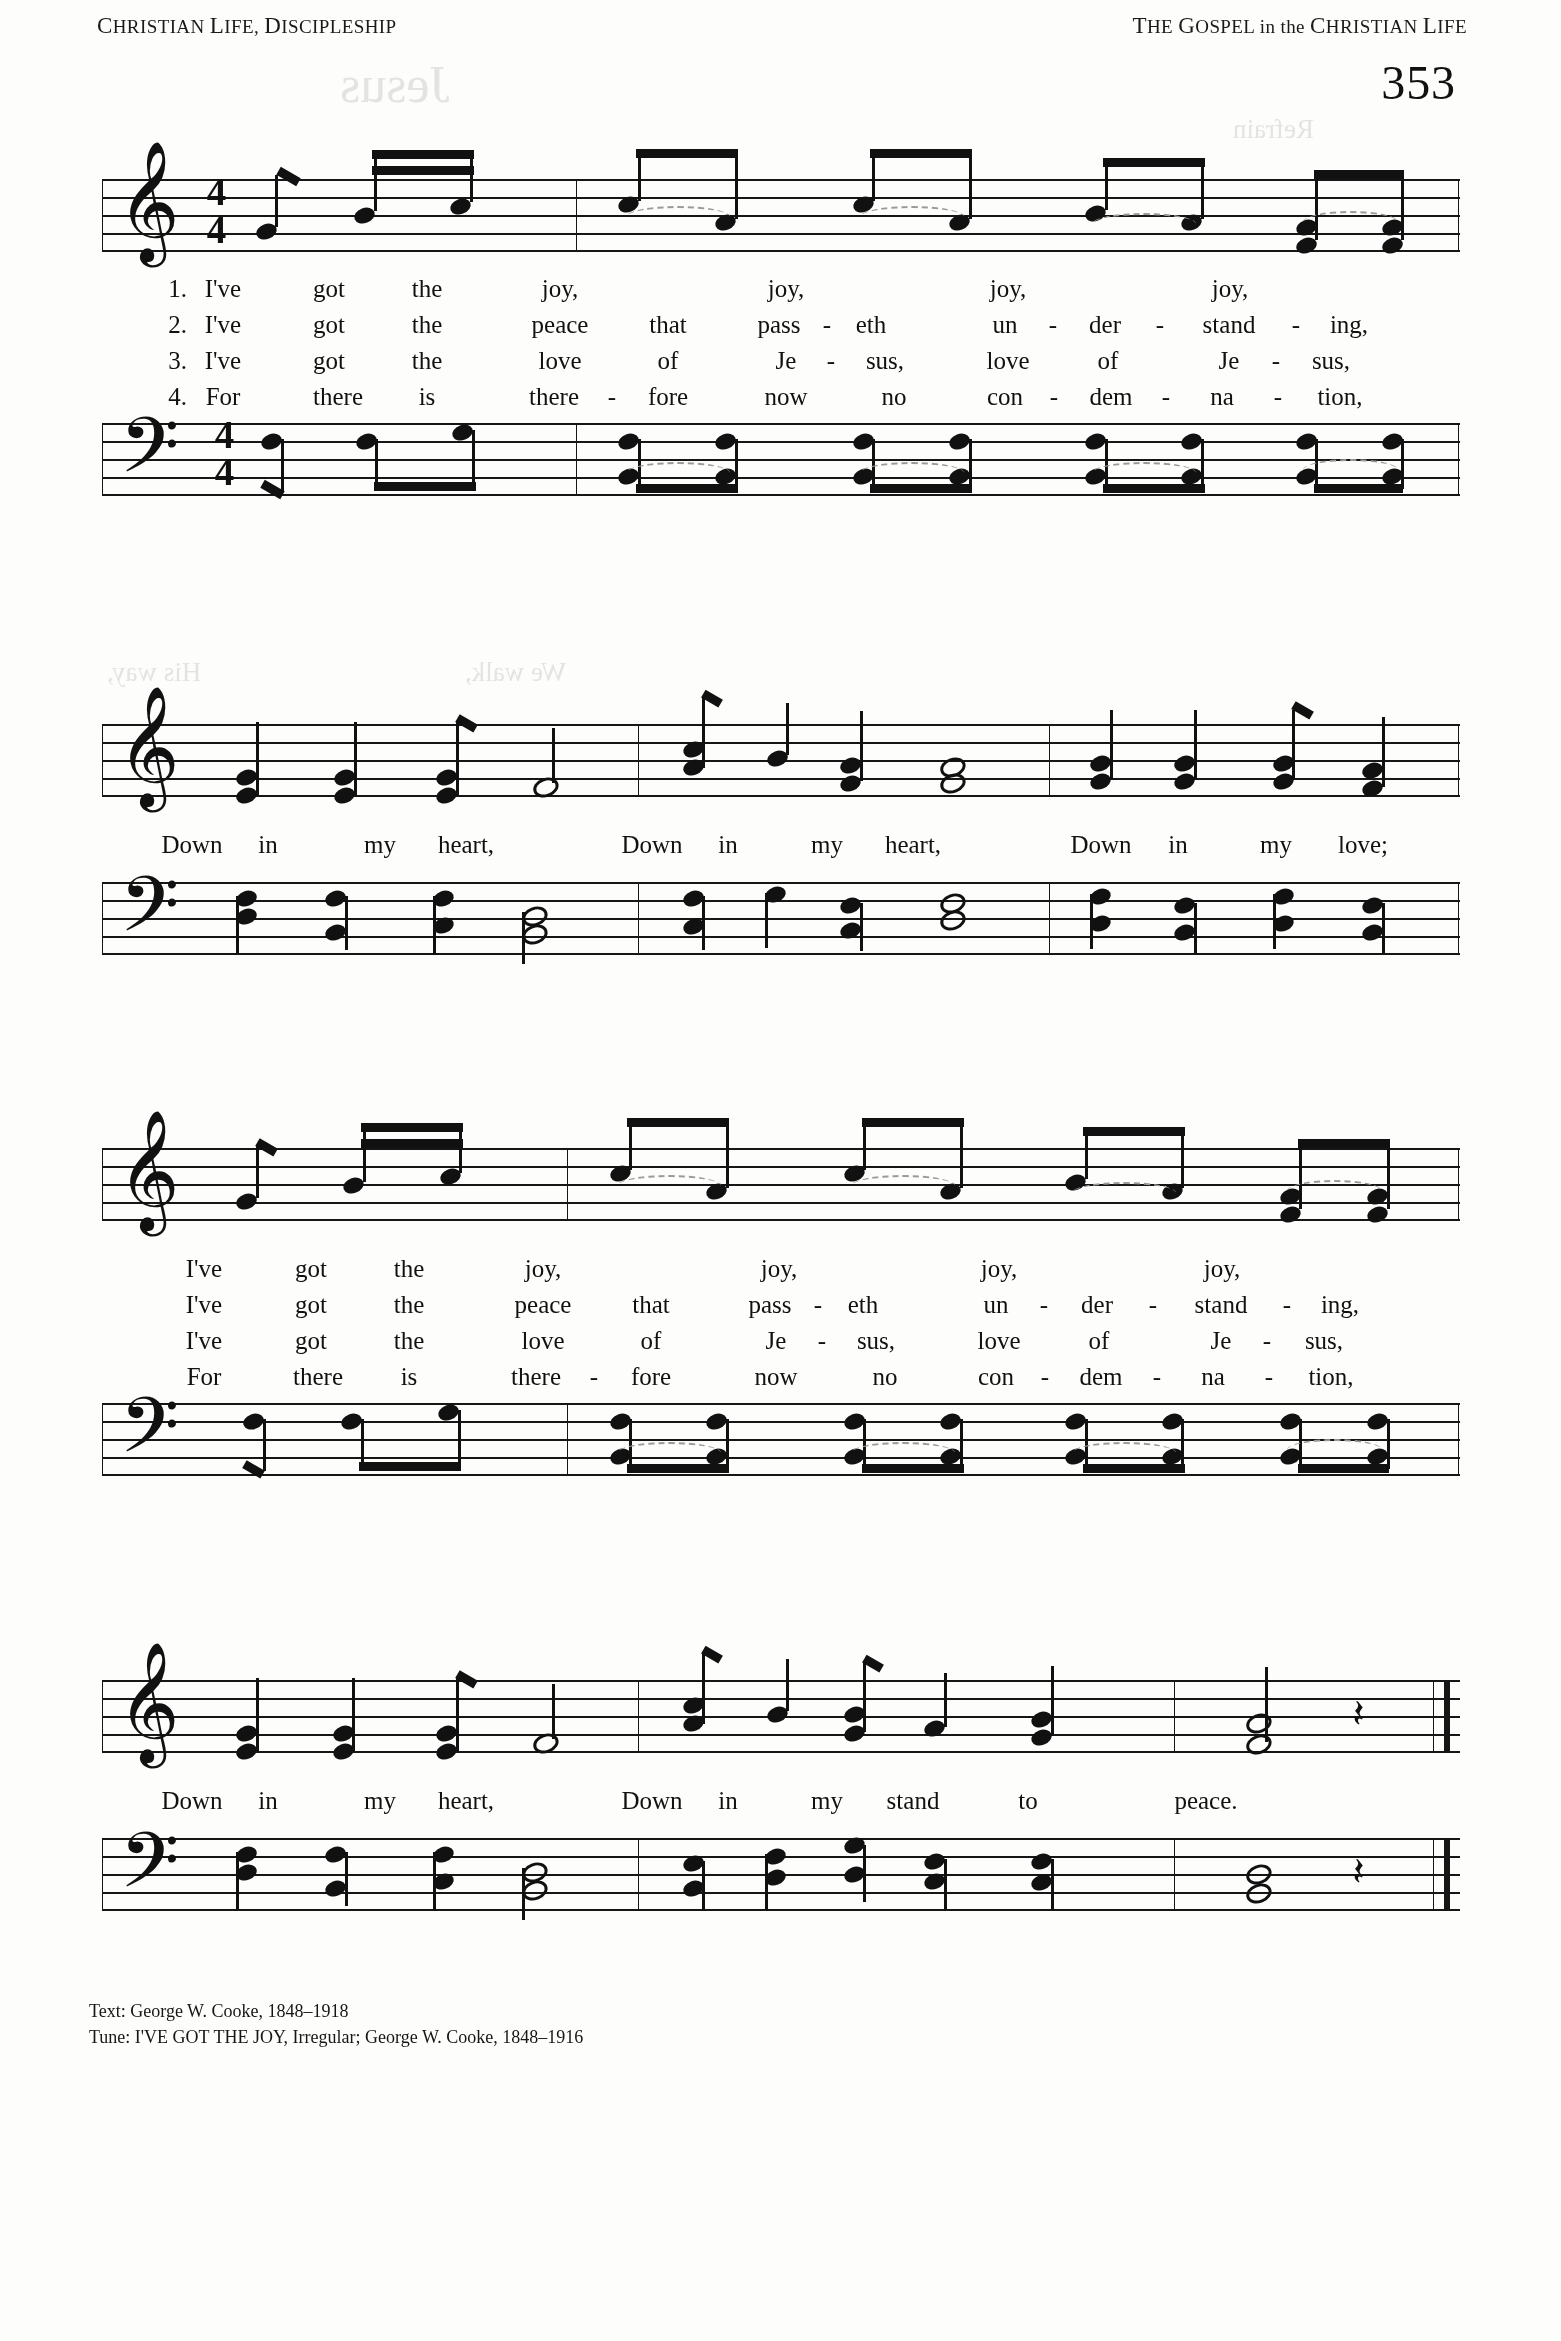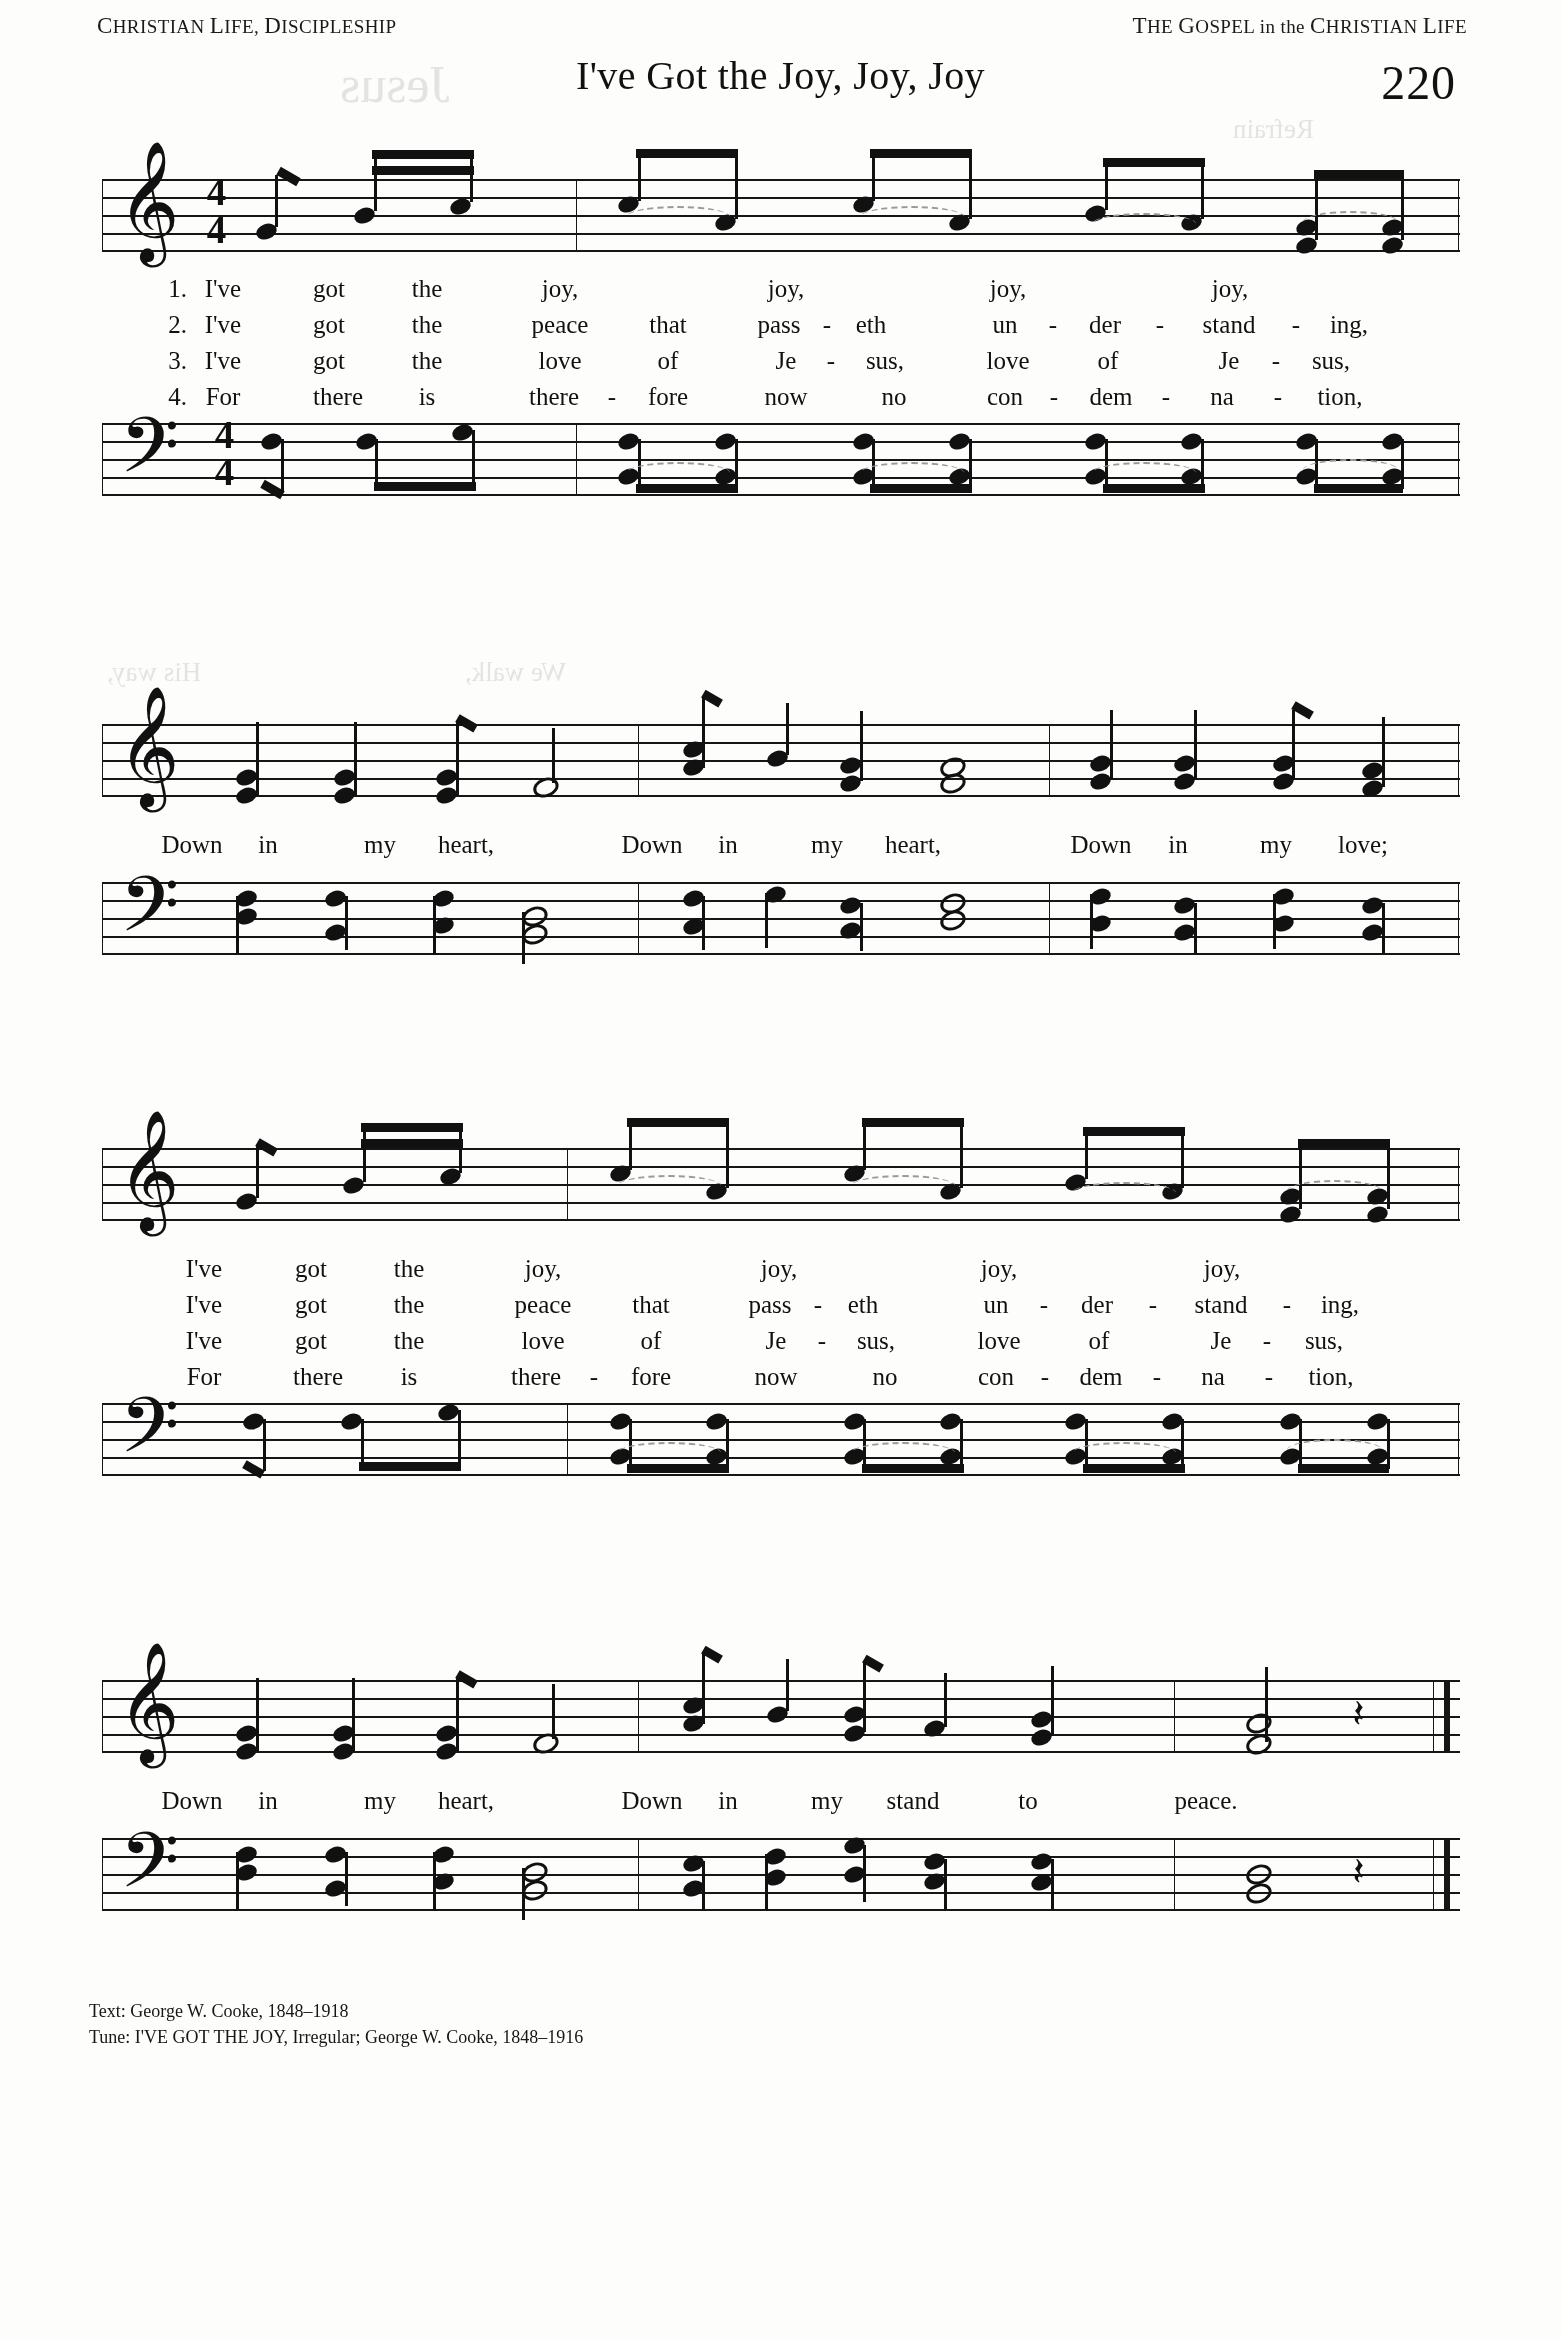--- a/index.html
+++ b/index.html
@@ -204,22 +204,21 @@
 
 <div class="page">
 
   <div class="runhead runhead-left">
     <span style="font-variant: normal;"><span class="sc">C</span>HRISTIAN <span class="sc">L</span>IFE, <span class="sc">D</span>ISCIPLESHIP</span>
   </div>
   <div class="runhead runhead-right">
     <span style="font-variant: normal;"><span class="sc">T</span>HE <span class="sc">G</span>OSPEL in the <span class="sc">C</span>HRISTIAN <span class="sc">L</span>IFE</span>
   </div>
 
-  <div class="title">I've Got the Joy, Joy, Joy</div>
-  <div class="hymn-number">220</div>
+  <div class="hymn-number">353</div>
 
   <div class="ghost big" style="left:340px; top:55px;">Jesus</div>
   <div class="ghost" style="left:1233px; top:114px;">Refrain</div>
   <div class="ghost" style="left:107px; top:657px;">His way,</div>
   <div class="ghost" style="left:465px; top:657px;">We walk,</div>
 
   <div class="system" style="top:170px;">
 
     <div class="staff-block" style="height:94px;">
       <div class="staff-lines">

